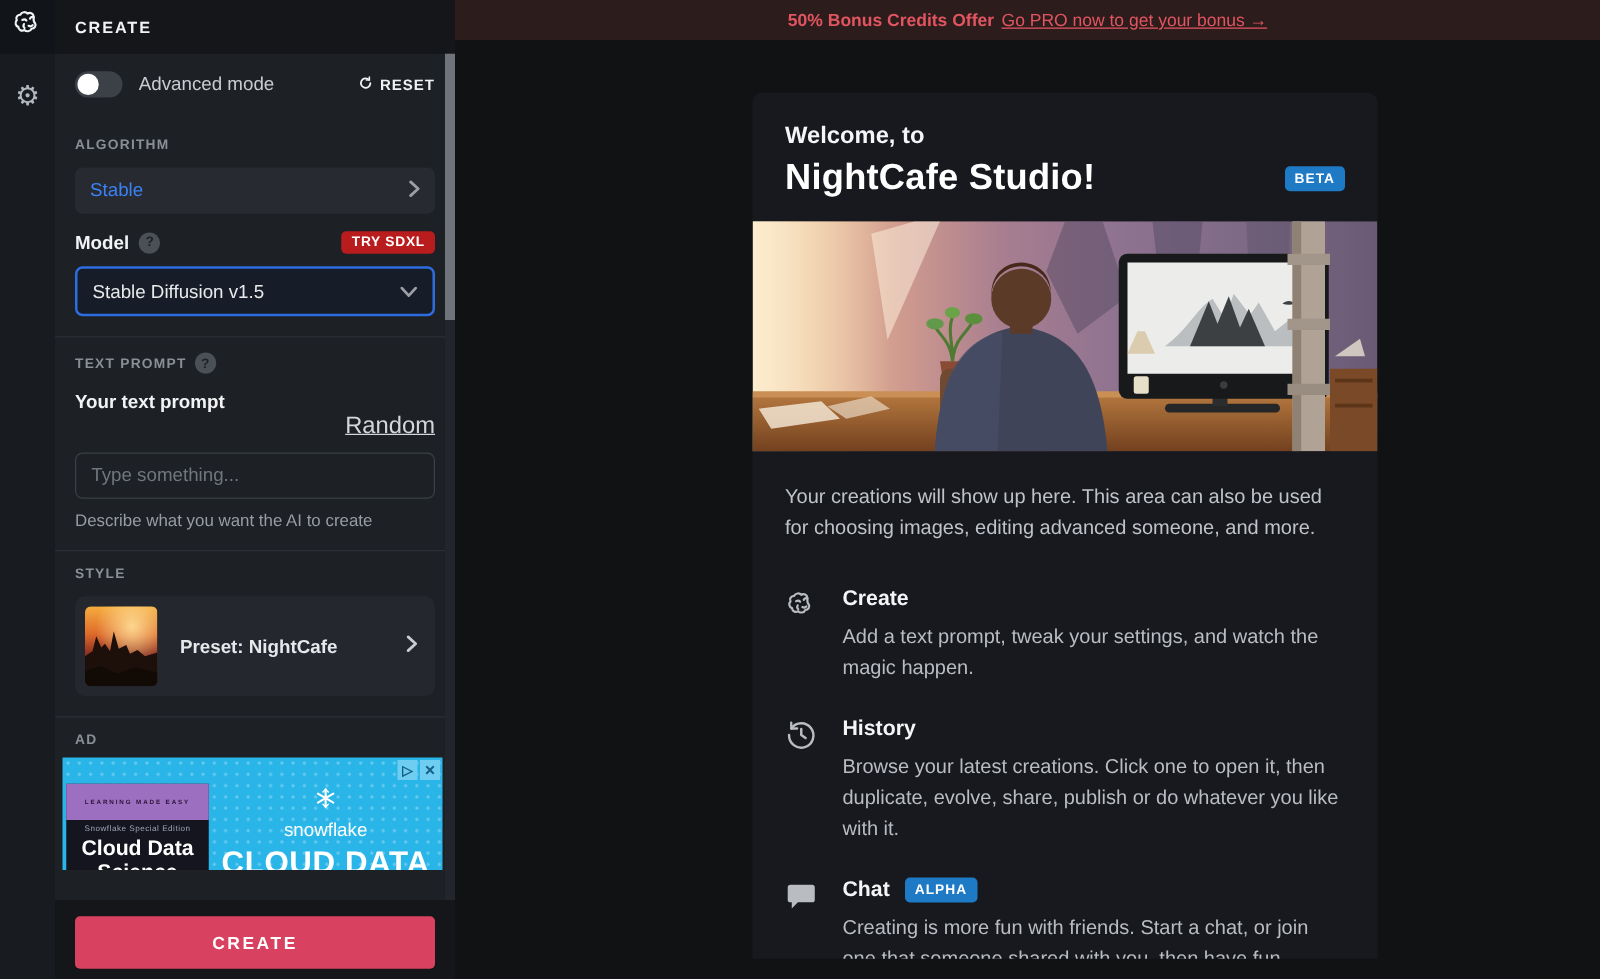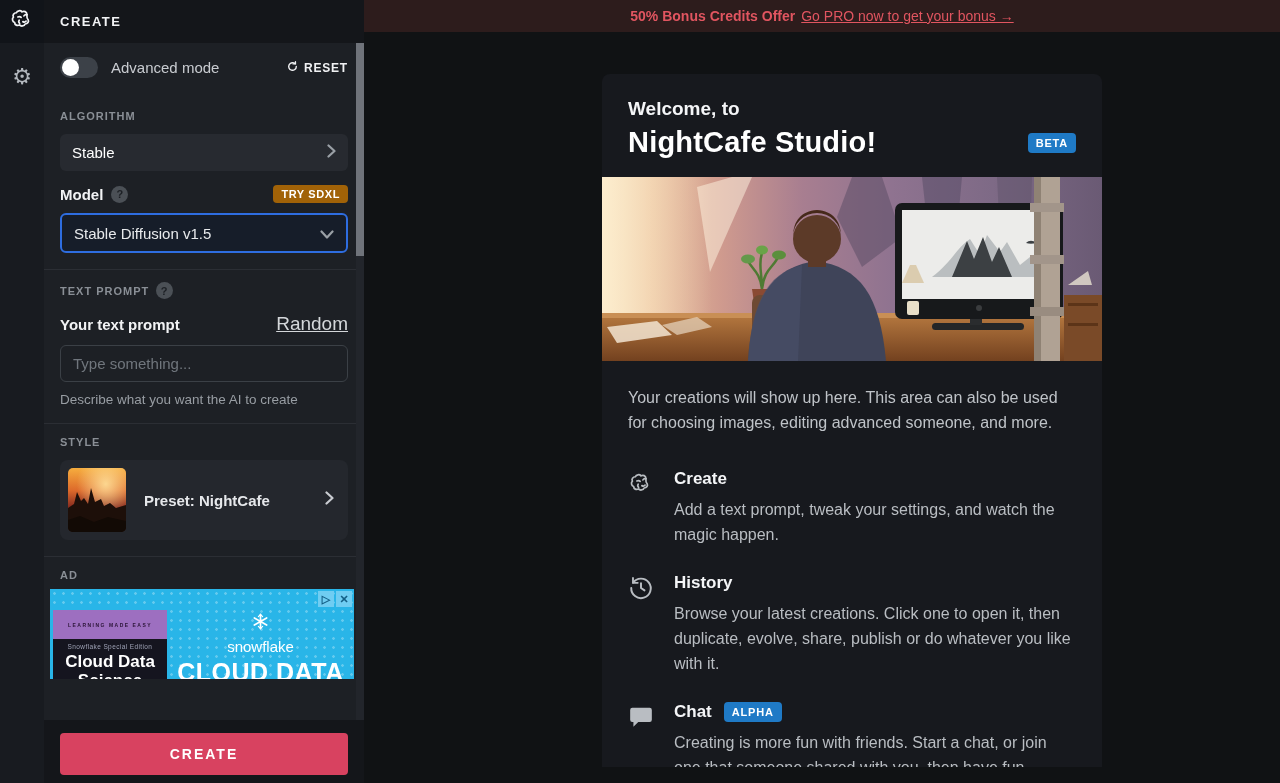--- a/index.html
+++ b/index.html
@@ -22,31 +22,31 @@
   .sec-label { font-size:11px; font-weight:700; letter-spacing:1px; color:#8a8f96; display:flex; align-items:center; gap:7px; }
   .row { display:flex; align-items:center; }
 
   .toggle { width:38px; height:21px; border-radius:11px; background:#3c4148; position:relative; cursor:pointer; flex:0 0 auto; }
   .toggle .knob { position:absolute; left:2px; top:2px; width:17px; height:17px; border-radius:50%; background:#fff; }
   .adv-label { margin-left:13px; font-size:15px; color:#c9ccd1; }
   .reset-btn { margin-left:auto; display:flex; align-items:center; gap:5px; color:#f0f1f3;
     font-size:12px; font-weight:700; letter-spacing:0.8px; cursor:pointer; }
 
   .select-btn { margin-top:12px; height:37px; background:#272a30; border-radius:6px; display:flex; align-items:center;
-    padding:0 12px; font-size:15px; color:#ffffff; cursor:pointer; justify-content:space-between; }
+    padding:0 12px; font-size:15px; color:#3b82f6; cursor:pointer; justify-content:space-between; }
   .qmark { width:17px; height:17px; border-radius:50%; background:#4b5056; color:#1d2025; font-size:11px; font-weight:700;
     display:inline-flex; align-items:center; justify-content:center; cursor:pointer; }
   .model-row { display:flex; align-items:center; gap:8px; margin-top:14px; }
   .model-label { font-size:15px; font-weight:700; color:#f2f3f5; }
-  .badge-purple { margin-left:auto; background:#a16207; color:#fff; font-size:11px; font-weight:700;
+  .badge-purple { margin-left:auto; background:#b91c1c; color:#fff; font-size:11px; font-weight:700;
     letter-spacing:0.6px; padding:3px 8px; border-radius:4px; cursor:pointer; }
   .model-select { margin-top:10px; height:40px; border:2px solid #2e6de0; background:#161d29; border-radius:6px;
     display:flex; align-items:center; justify-content:space-between; padding:0 12px; font-size:15px; color:#e8eaec; cursor:pointer; }
 
-  .prompt-head { display:flex; align-items:baseline; margin-top:14px; }
+  .prompt-head { display:flex; align-items:baseline; margin-top:14px;flex-direction:column; }
   .prompt-label { font-size:15px; font-weight:700; color:#f2f3f5; }
   .random-link { margin-left:auto; font-size:19px; color:#d4d7da; text-decoration:underline; cursor:pointer; }
   .prompt-input { margin-top:10px; width:100%; height:37px; background:transparent; border:1px solid #3b4046;
     border-radius:6px; padding:0 12px; font-size:15px; color:#e8eaec; font-family:"Liberation Sans", sans-serif; }
   .prompt-input::placeholder { color:#70767d; }
   .helper { margin-top:10px; font-size:13.5px; color:#989da3; }
 
   .style-card { margin-top:12px; background:#24272d; border-radius:8px; padding:8px; display:flex; align-items:center; cursor:pointer; }
   .style-thumb { width:58px; height:64px; border-radius:5px; overflow:hidden; flex:0 0 auto; }
   .style-text { margin-left:18px; font-size:15px; font-weight:700; color:#e6e8eb; }

